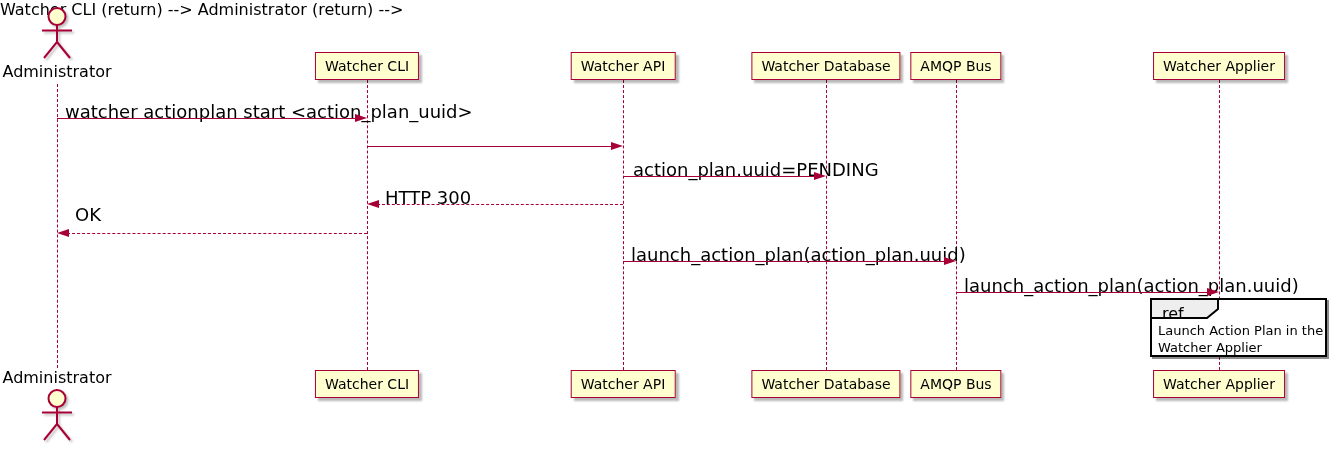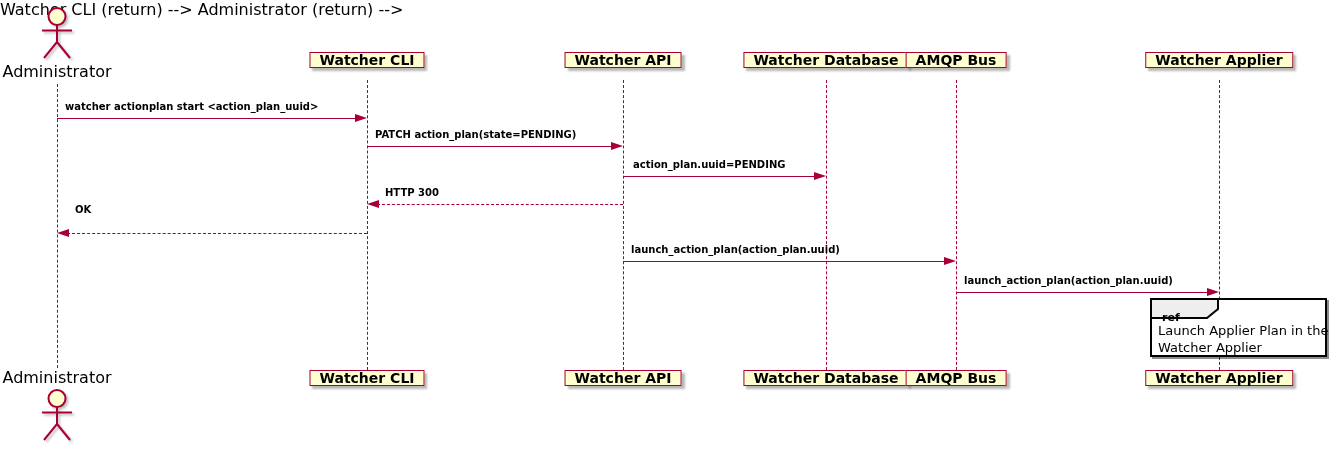--- a/index.html
+++ b/index.html
@@ -10,41 +10,41 @@
   }
   html,body{margin:0;padding:0;background:#ffffff;}
   body{font-family:"DejaVu Sans","Liberation Sans",sans-serif;color:var(--txt);}
   .canvas{position:relative;width:1330px;height:456px;background:#ffffff;overflow:hidden;}
 
   .lifeline{position:absolute;width:0;border-left:1px dashed var(--line);z-index:1;}
 
   .pbox{
     position:absolute;transform:translateX(-50%);
     background:var(--fill);border:1.5px solid var(--line);
-    height:16px;box-sizing:border-box;display:flex;align-items:center;
+    height:28px;box-sizing:border-box;display:flex;align-items:center;
     padding:3px 9px;font-size:14px;white-space:nowrap;
-    box-shadow:3px 3px 2px rgba(0,0,0,0.28);z-index:2;font-weight:bold;
+    box-shadow:3px 3px 2px rgba(0,0,0,0.28);z-index:2;
   }
 
   .actor-label{position:absolute;transform:translateX(-50%);font-size:16px;white-space:nowrap;z-index:2;}
   .actor-figure{position:absolute;transform:translateX(-50%);z-index:2;filter:drop-shadow(2.5px 2.5px 1px rgba(0,0,0,0.25));}
 
-  .msg-label{position:absolute;font-size:10px;white-space:nowrap;z-index:3;font-weight:bold;}
+  .msg-label{position:absolute;font-size:18px;white-space:nowrap;z-index:3;}
   .msg-line{position:absolute;height:0;border-top:1px solid var(--line);z-index:3;}
   .msg-line.dashed{border-top-style:dashed;}
   .arrow-r{position:absolute;width:0;height:0;border-top:4px solid transparent;border-bottom:4px solid transparent;border-left:12px solid var(--line);z-index:3;}
   .arrow-l{position:absolute;width:0;height:0;border-top:4px solid transparent;border-bottom:4px solid transparent;border-right:12px solid var(--line);z-index:3;}
 
   .ref-box{
     position:absolute;left:1150px;top:298px;width:177px;height:59px;
     box-sizing:border-box;background:#ffffff;border:2px solid #000000;
     box-shadow:2px 2px 0 rgba(0,0,0,0.45);z-index:4;
   }
   .ref-head{position:absolute;left:-2px;top:-2px;width:70px;height:21px;}
-  .ref-kw{position:absolute;left:10px;top:11px;font-size:11px;font-weight:bold;z-index:5;}
+  .ref-kw{position:absolute;left:10px;top:4px;font-size:16px;font-weight:normal;z-index:5;}
   .ref-body{position:absolute;left:6px;top:22px;font-size:13px;line-height:17px;white-space:nowrap;}
 </style>
 </head>
 <body>
 
 <div class="canvas">
 
   
   <div class="lifeline" style="left:56.5px;top:84px;height:284px"></div>
   <div class="lifeline" style="left:366.5px;top:80px;height:290px"></div>
@@ -79,21 +79,20 @@
   <div class="pbox" style="left:1219px;top:52px">
       <span>Watcher Applier</span>
     </div>
 
   
   <div class="msg-label" style="left:65px;top:101px">watcher actionplan start &lt;action_plan_uuid&gt;</div>
   <div class="msg-line" style="left:57px;top:118px;width:300px"></div>
   <div class="arrow-r" style="left:355px;top:114px"></div>
 
   
-  <div class="msg-label" style="left:375px;top:129px">PATCH action_plan(state=PENDING)</div>
   <div class="msg-line" style="left:367px;top:146px;width:246px"></div>
   <div class="arrow-r" style="left:611px;top:142px"></div>
 
   
   <div class="msg-label" style="left:633px;top:159px">action_plan.uuid=PENDING</div>
   <div class="msg-line" style="left:623px;top:176px;width:193px"></div>
   <div class="arrow-r" style="left:814px;top:172px"></div>
 
    Watcher CLI (return) --&gt;
   <div class="msg-label" style="left:385px;top:187px">HTTP 300</div>
@@ -115,21 +114,21 @@
   <div class="msg-line" style="left:956px;top:292px;width:253px"></div>
   <div class="arrow-r" style="left:1207px;top:288px"></div>
 
   
   <div class="ref-box">
     <svg class="ref-head" width="70" height="21" viewBox="0 0 70 21">
       <polygon points="1,1 68,1 68,11 57,20 1,20" fill="#EEEEEE" stroke="#000000" stroke-width="2"></polygon>
     </svg>
     <span class="ref-kw">ref</span>
     <div class="ref-body">
-      <div>Launch Applier Plan in the</div>
+      <div>Launch Action Plan in the</div>
       <div>Watcher Applier</div>
     </div>
   </div>
 
   
   <div class="pbox" style="left:367px;top:370px">
       <span>Watcher CLI</span>
     </div>
   <div class="pbox" style="left:623px;top:370px">
       <span>Watcher API</span>

